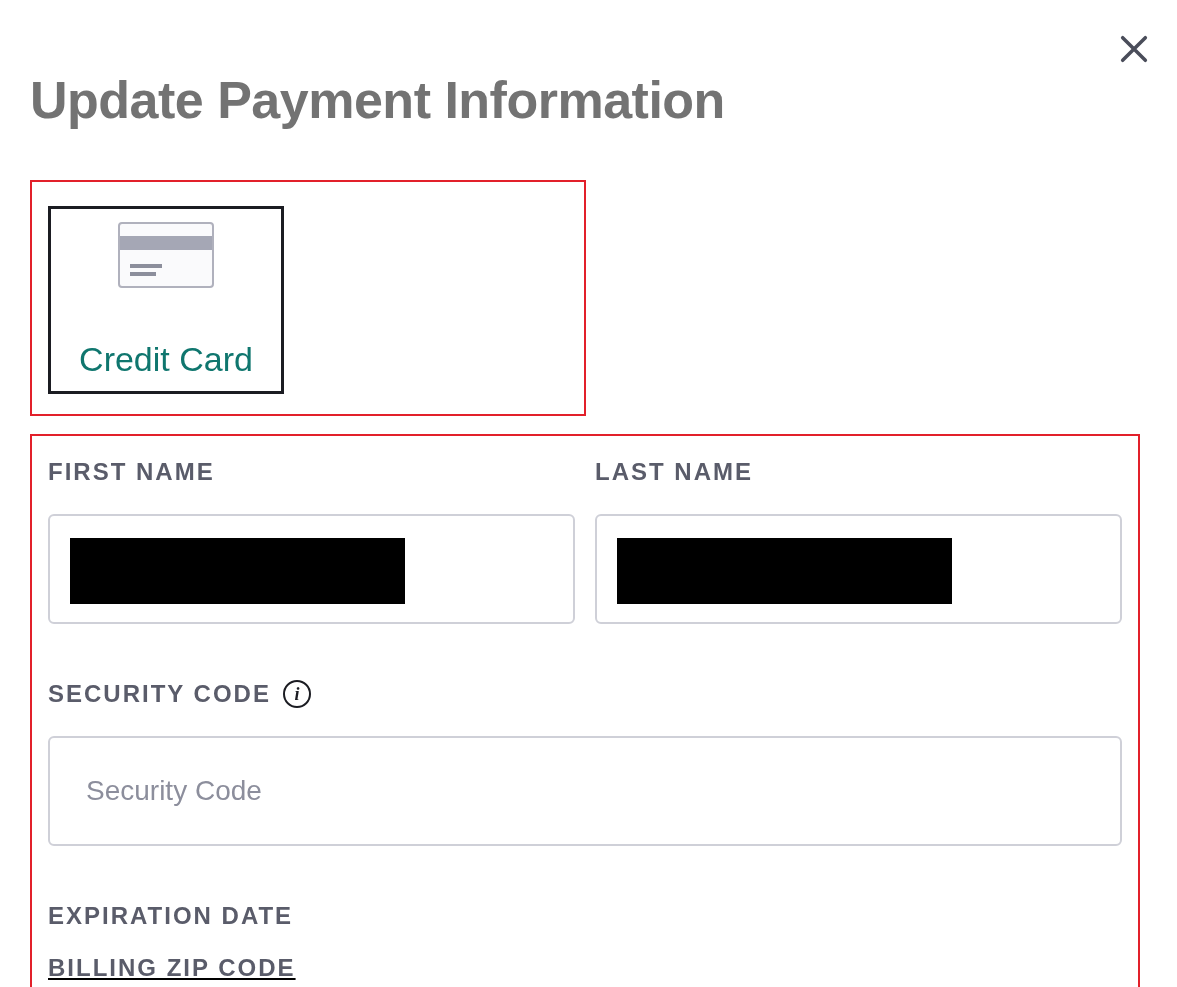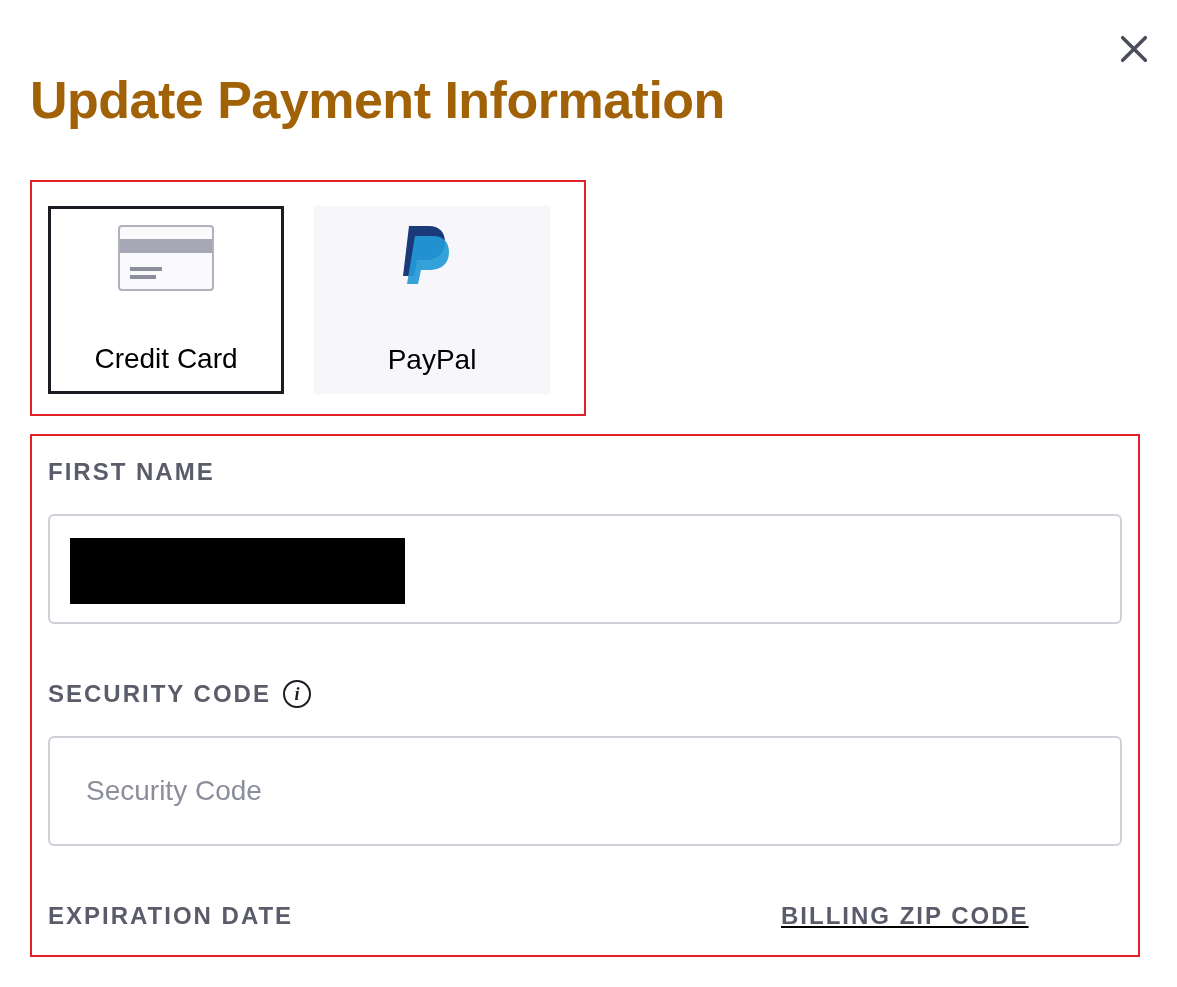--- a/index.html
+++ b/index.html
@@ -29,21 +29,21 @@
     }
     .close-btn svg {
       width: 34px;
       height: 34px;
       stroke: #4a4d5a;
       stroke-width: 2.5;
     }
     .modal-title {
       font-size: 52px;
       font-weight: 700;
-      color: #a16207;
+      color: #737373;
       margin-top: 40px;
       margin-bottom: 50px;
       letter-spacing: -0.5px;
     }
     .highlight-box-1 {
       border: 2px solid #e2202a;
       padding: 24px 16px 20px 16px;
       margin-bottom: 18px;
       width: 556px;
     }
@@ -101,23 +101,23 @@
       height: 4px;
       background: #8c8e9c;
     }
     .paypal-icon {
       width: 62px;
       height: 72px;
       margin-bottom: 24px;
       position: relative;
     }
     .payment-label {
-      font-size: 28px;
+      font-size: 34px;
       font-weight: 500;
-      color: #000000;
+      color: #0f766e;
       margin-top: 24px;
     }
     .highlight-box-2 {
       border: 2px solid #e2202a;
       padding: 22px 16px 10px 16px;
       width: 1110px;
     }
     .form-row {
       display: flex;
       gap: 20px;
@@ -190,20 +190,21 @@
     }
     .redacted-block {
       width: 335px;
       height: 66px;
       background: #000000;
     }
     .last-row {
       display: flex;
       gap: 24px;
       margin-bottom: 15px;
+      flex-direction: column;
     }
     .last-row .form-group.exp {
       width: 709px;
     }
     .last-row .form-group.zip {
       flex: 1;
       text-decoration: underline;
     }
     .last-row .form-label {
       margin-bottom: 0;
@@ -223,42 +224,40 @@
 <div class="highlight-box-1">
   <div class="payment-methods">
     <div class="payment-option active">
       <div class="card-icon-box">
         <div class="card-stripe"></div>
         <div class="card-line1"></div>
         <div class="card-line2"></div>
       </div>
       <span class="payment-label">Credit Card</span>
     </div>
-    <div class="payment-option inactive">
-      <div class="paypal-icon">
-        <svg viewBox="0 0 50 60" width="50" height="60">
-          <path d="M 8 2 L 28 2 C 38 2 44 8 44 18 C 44 30 36 36 24 36 L 16 36 L 13 52 L 2 52 Z" fill="#1a3a7a"></path>
-          <path d="M 14 12 L 32 12 C 42 12 48 18 48 28 C 48 40 40 46 28 46 L 20 46 L 17 60 L 6 60 Z" fill="#2399d6" fill-opacity="0.92"></path>
-        </svg>
-      </div>
-      <span class="payment-label">PayPal</span>
-    </div>
   </div>
 </div>
 
 <div class="highlight-box-2">
 
   <div class="form-row">
     <div class="form-group half">
       <span class="form-label">First Name</span>
       <div style="height:28px"></div>
       <div class="redacted-wrapper">
         <div class="redacted-block"></div>
       </div>
     </div>
+    <div class="form-group half">
+      <span class="form-label">Last Name</span>
+      <div style="height:28px"></div>
+      <div class="redacted-wrapper">
+        <div class="redacted-block"></div>
+      </div>
+    </div>
   </div>
 
   <div class="form-row">
     <div class="form-group security">
       <div class="form-label-row">
         <span class="form-label">Security Code</span>
         <span class="info-icon">i</span>
       </div>
       <input class="text-input" type="text" placeholder="Security Code" style="">
     </div>

